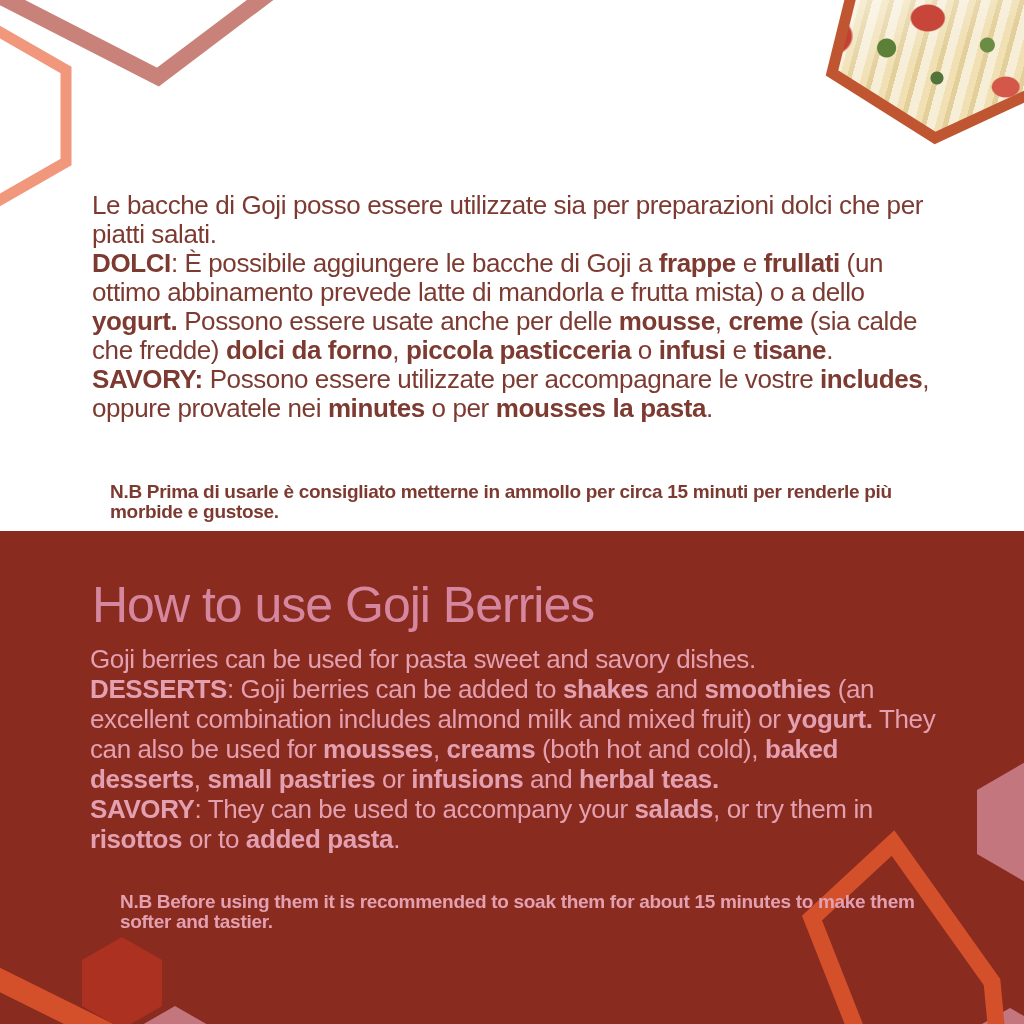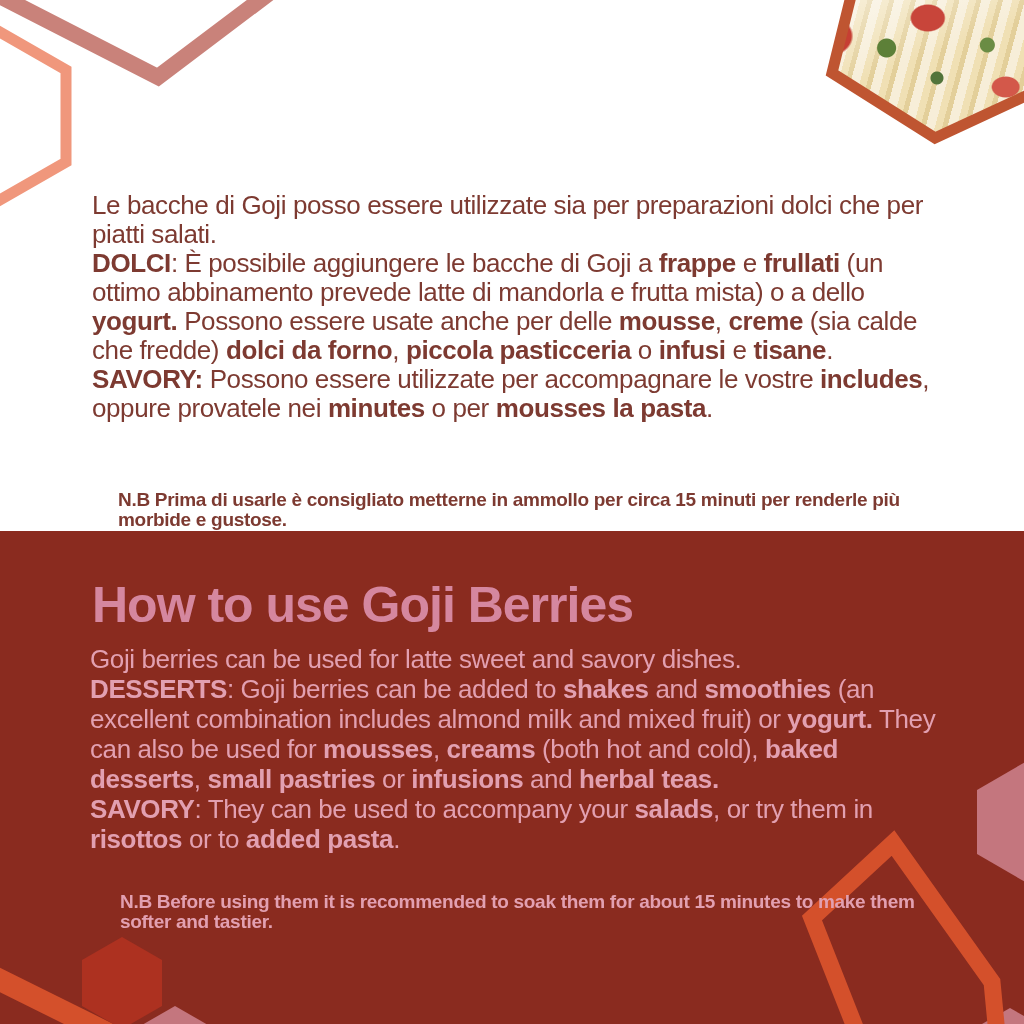--- a/index.html
+++ b/index.html
@@ -33,27 +33,27 @@
     position:absolute;left:100px;top:118px;margin:0;
     font-size:54px;font-weight:700;letter-spacing:-1px;
     color:var(--title-it,#8e3227);white-space:nowrap;
   }
   .body-it{
     position:absolute;left:92px;top:191px;width:848px;
     font-size:26px;line-height:29px;letter-spacing:-0.4px;
     color:var(--text-it,#7d3a31);
   }
   .note-it{
-    position:absolute;left:106px;top:478px;width:830px;margin:12px;
+    position:absolute;left:106px;top:478px;width:830px;margin:4px;
     font-size:19px;line-height:20px;font-weight:700;letter-spacing:-0.3px;
     color:var(--text-it,#7d3a31);
   }
   .title-en{
     position:absolute;left:92px;top:576px;margin:0;
-    font-size:50px;font-weight:700;letter-spacing:-1px;
+    font-size:50px;font-weight:400;letter-spacing:-1px;
     color:var(--title-en,#d5879f);white-space:nowrap;
   }
   .body-en{
     position:absolute;left:90px;top:644px;width:848px;
     font-size:26px;line-height:30px;letter-spacing:-0.4px;
     color:var(--text-en,#e2a0b1);
   }
   .note-en{
     position:absolute;left:112px;top:884px;width:810px;margin:8px;
     font-size:19px;line-height:20px;font-weight:700;letter-spacing:-0.3px;
@@ -97,20 +97,20 @@
     <p>Le bacche di Goji posso essere utilizzate sia per preparazioni dolci che per piatti salati.</p>
     <p><span class="b">DOLCI</span><span>: È possibile aggiungere le bacche di Goji a </span><span class="b">frappe</span><span> e </span><span class="b">frullati</span><span> (un ottimo abbinamento prevede latte di mandorla e frutta mista) o a dello </span><span class="b">yogurt.</span><span> Possono essere usate anche per delle </span><span class="b">mousse</span><span>, </span><span class="b">creme</span><span> (sia calde che fredde) </span><span class="b">dolci da forno</span><span>, </span><span class="b">piccola pasticceria</span><span> o </span><span class="b">infusi</span><span> e </span><span class="b">tisane</span><span>.</span></p>
     <p><span class="b">SAVORY:</span><span> Possono essere utilizzate per accompagnare le vostre </span><span class="b">includes</span><span>, oppure provatele nei </span><span class="b">minutes</span><span> o per </span><span class="b">mousses la pasta</span><span>.</span></p>
   </div>
 
   <p class="note-it">N.B Prima di usarle è consigliato metterne in ammollo per circa 15 minuti per renderle più morbide e gustose.</p>
 
   <h2 class="title-en">How to use Goji Berries</h2>
 
   <div class="body-en">
-    <p>Goji berries can be used for latte sweet and savory dishes.</p>
+    <p>Goji berries can be used for pasta sweet and savory dishes.</p>
     <p><span class="b">DESSERTS</span><span>: Goji berries can be added to </span><span class="b">shakes</span><span> and </span><span class="b">smoothies</span><span> (an excellent combination includes almond milk and mixed fruit) or </span><span class="b">yogurt.</span><span> They can also be used for </span><span class="b">mousses</span><span>, </span><span class="b">creams</span><span> (both hot and cold), </span><span class="b">baked desserts</span><span>, </span><span class="b">small pastries</span><span> or </span><span class="b">infusions</span><span> and </span><span class="b">herbal teas.</span></p>
     <p><span class="b">SAVORY</span><span>: They can be used to accompany your </span><span class="b">salads</span><span>, or try them in </span><span class="b">risottos</span><span> or to </span><span class="b">added pasta</span><span>.</span></p>
   </div>
 
   <p class="note-en">N.B Before using them it is recommended to soak them for about 15 minutes to make them softer and tastier.</p>
 
 </div>
 
 </body></html>

